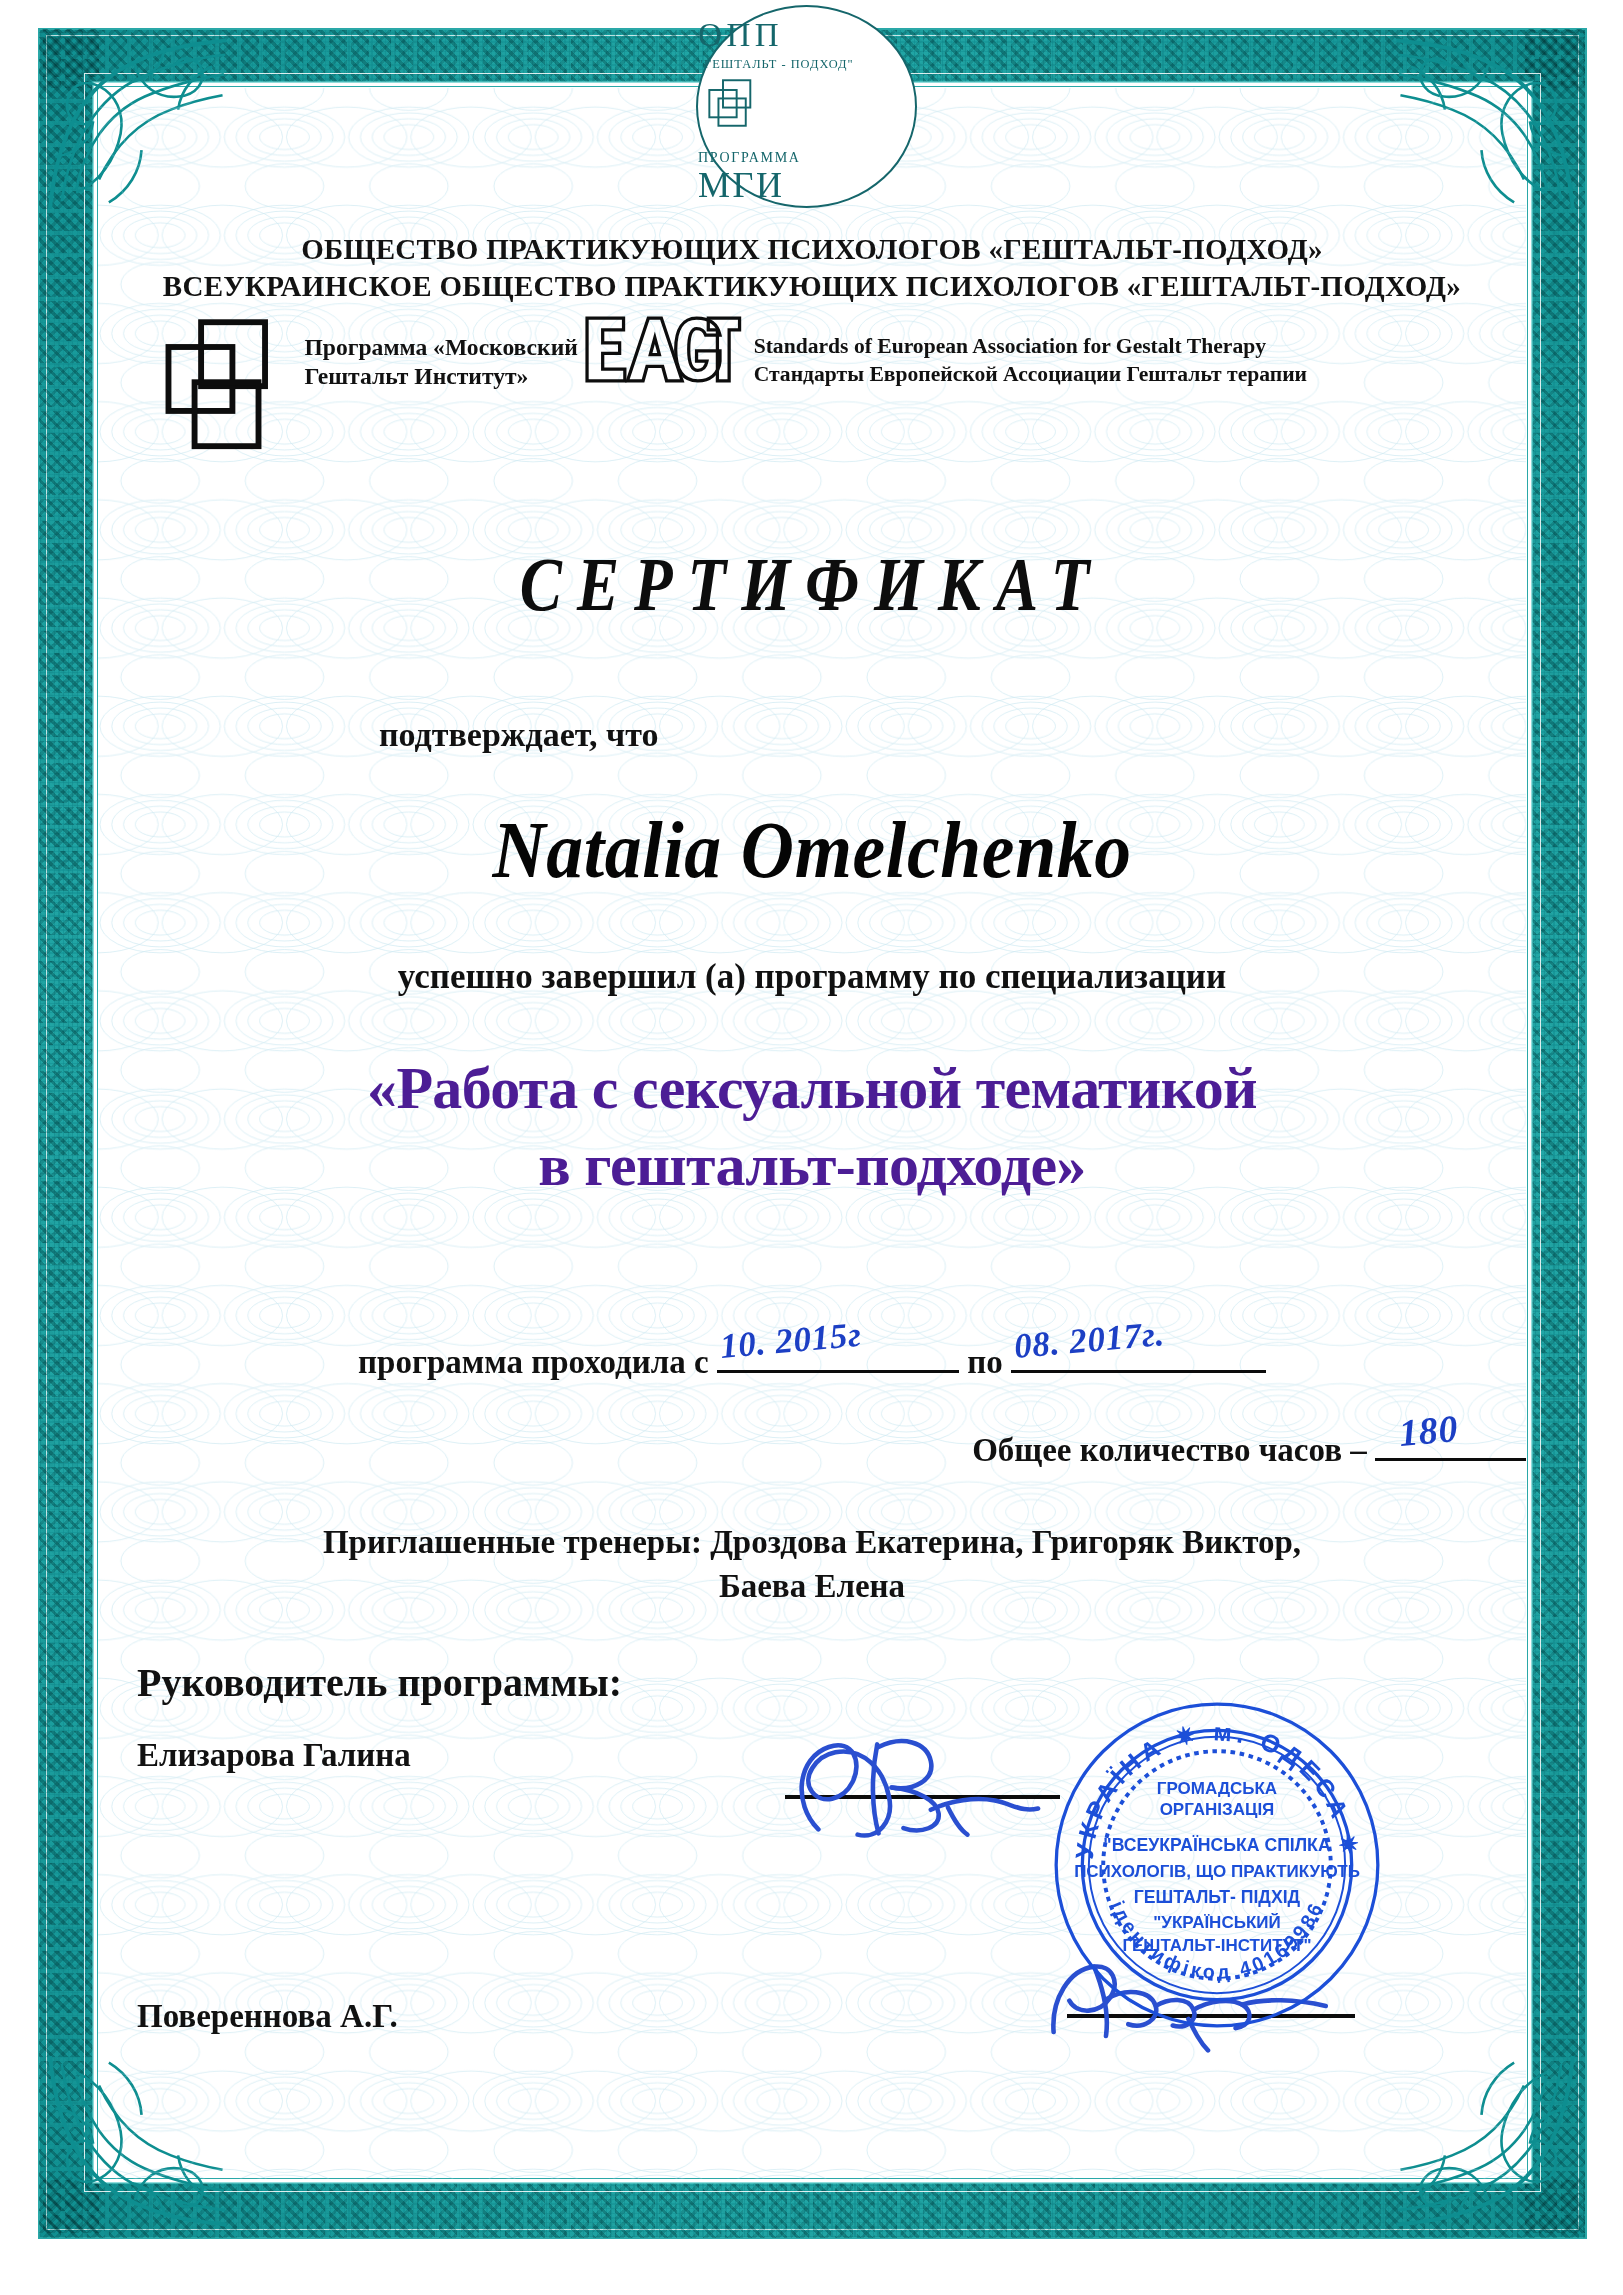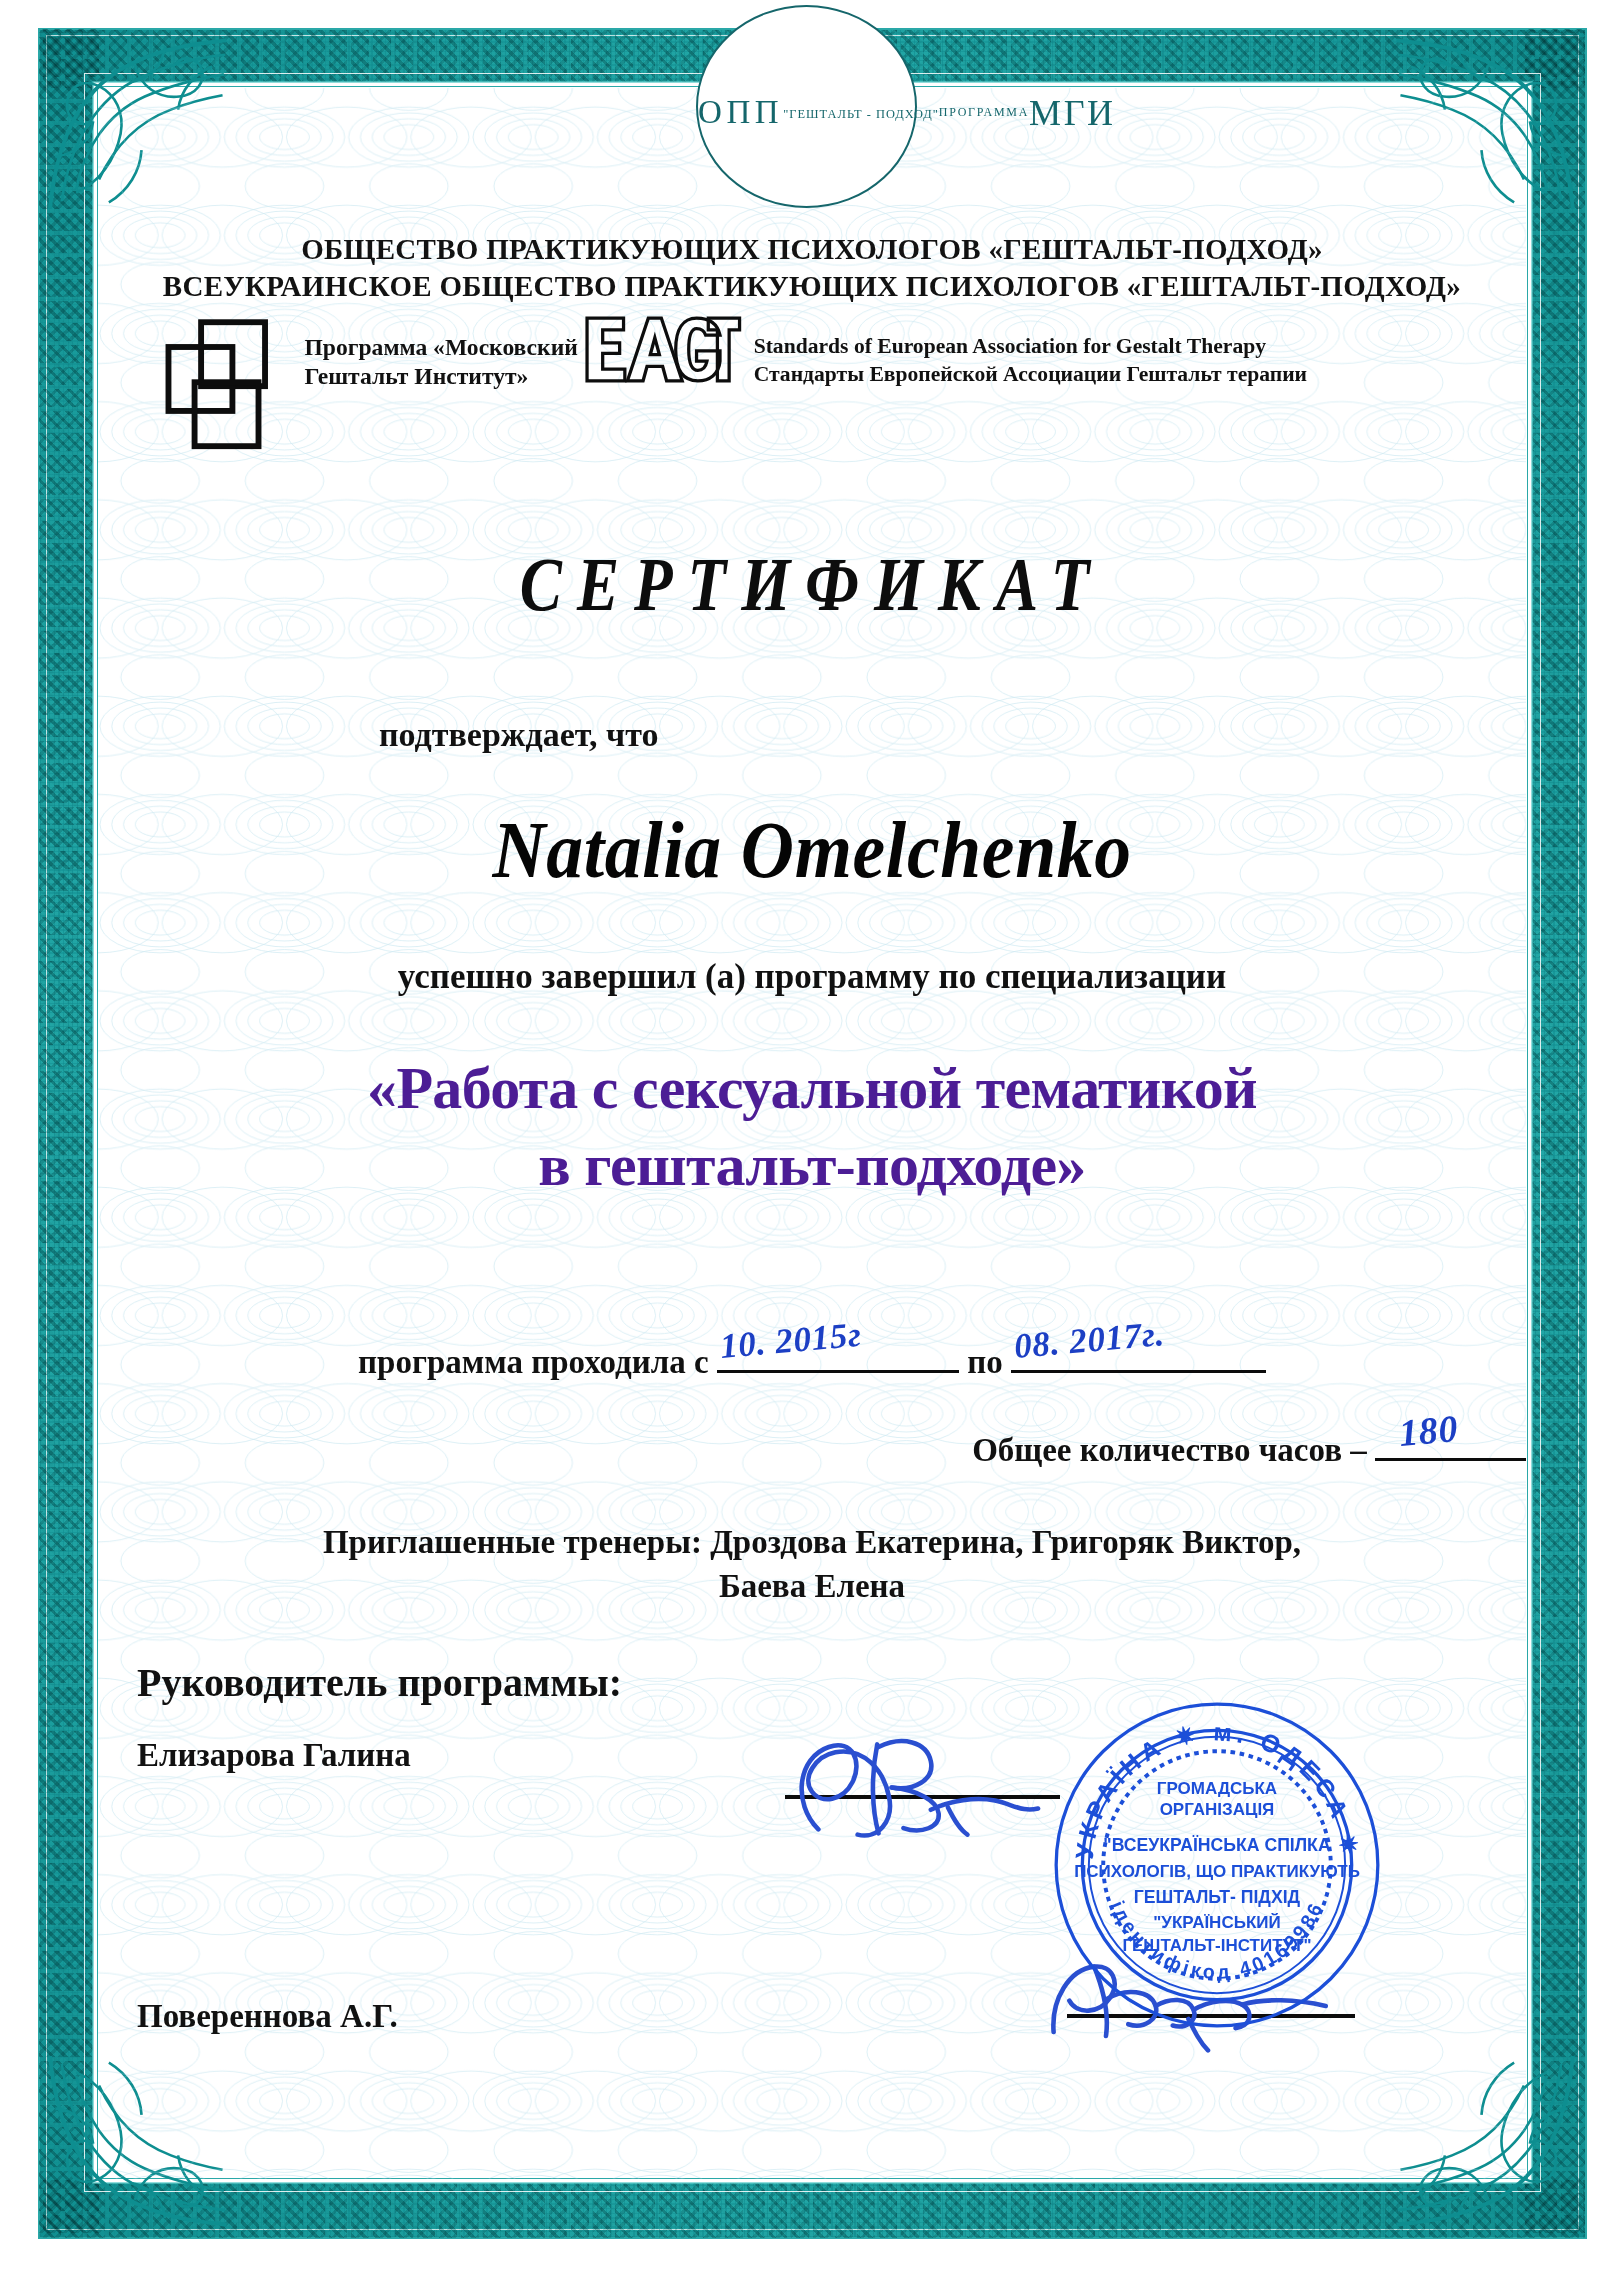--- a/index.html
+++ b/index.html
@@ -57,26 +57,26 @@
   .c-bl{left:37px;top:2043px;transform:scaleY(-1);}
   .c-br{left:1390px;top:2043px;transform:scale(-1,-1);}
 
   
   .guilloche{position:absolute;left:98px;top:88px;width:1428px;height:2091px;pointer-events:none;
     opacity:.5;}
 
   
   .oval-emblem{position:absolute;left:696px;top:5.2px;width:221px;height:203px;
     background:#ffffff;border:2px solid #15666b;border-radius:50%;
-    display:flex;flex-direction:row;align-items:center;justify-content:flex-start;
+    display:flex;flex-direction:column;justify-content:flex-start;
     padding-top:11.8px;box-sizing:border-box;z-index:6;}
   .oval-opp{font-family:"Liberation Serif",serif;font-size:33px;letter-spacing:4.6px;color:#15666b;line-height:1;}
   .oval-sub{font-family:"Liberation Serif",serif;font-size:12.4px;letter-spacing:1px;color:#15666b;margin-top:4.6px;white-space:nowrap;}
   .oval-mark{margin-top:5.9px;}
-  .oval-prog{font-family:"Liberation Serif",serif;font-size:12px;letter-spacing:1.7px;color:#15666b;margin-top:0;}
+  .oval-prog{font-family:"Liberation Serif",serif;font-size:14px;letter-spacing:1.7px;color:#15666b;margin-top:21px;}
   .oval-mgi{font-family:"Liberation Serif",serif;font-size:36px;letter-spacing:2.6px;color:#15666b;line-height:1;margin-top:0.7px;}
 
   
   .content{position:absolute;left:98px;top:88px;width:1428px;height:2091px;}
 
   .org-line{text-align:center;font-weight:bold;color:#121212;
     font-family:"Liberation Serif",serif;letter-spacing:0.3px;}
   .org1{position:absolute;left:0;top:145px;width:1428px;font-size:29px;}
   .org2{position:absolute;left:0;top:182px;width:1428px;font-size:29px;}
 

